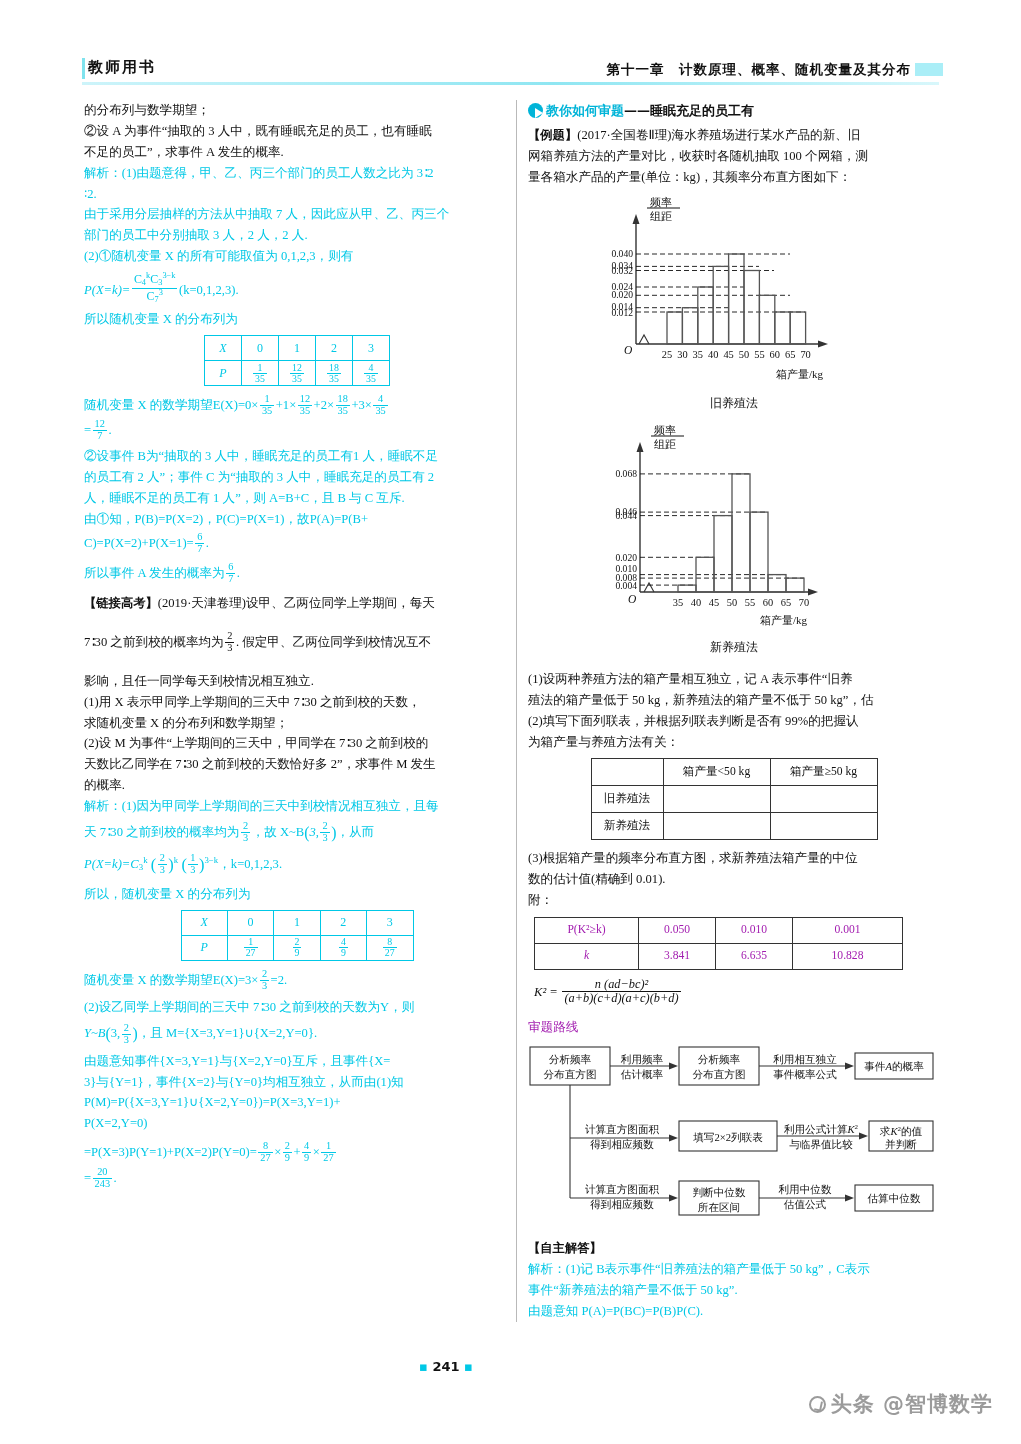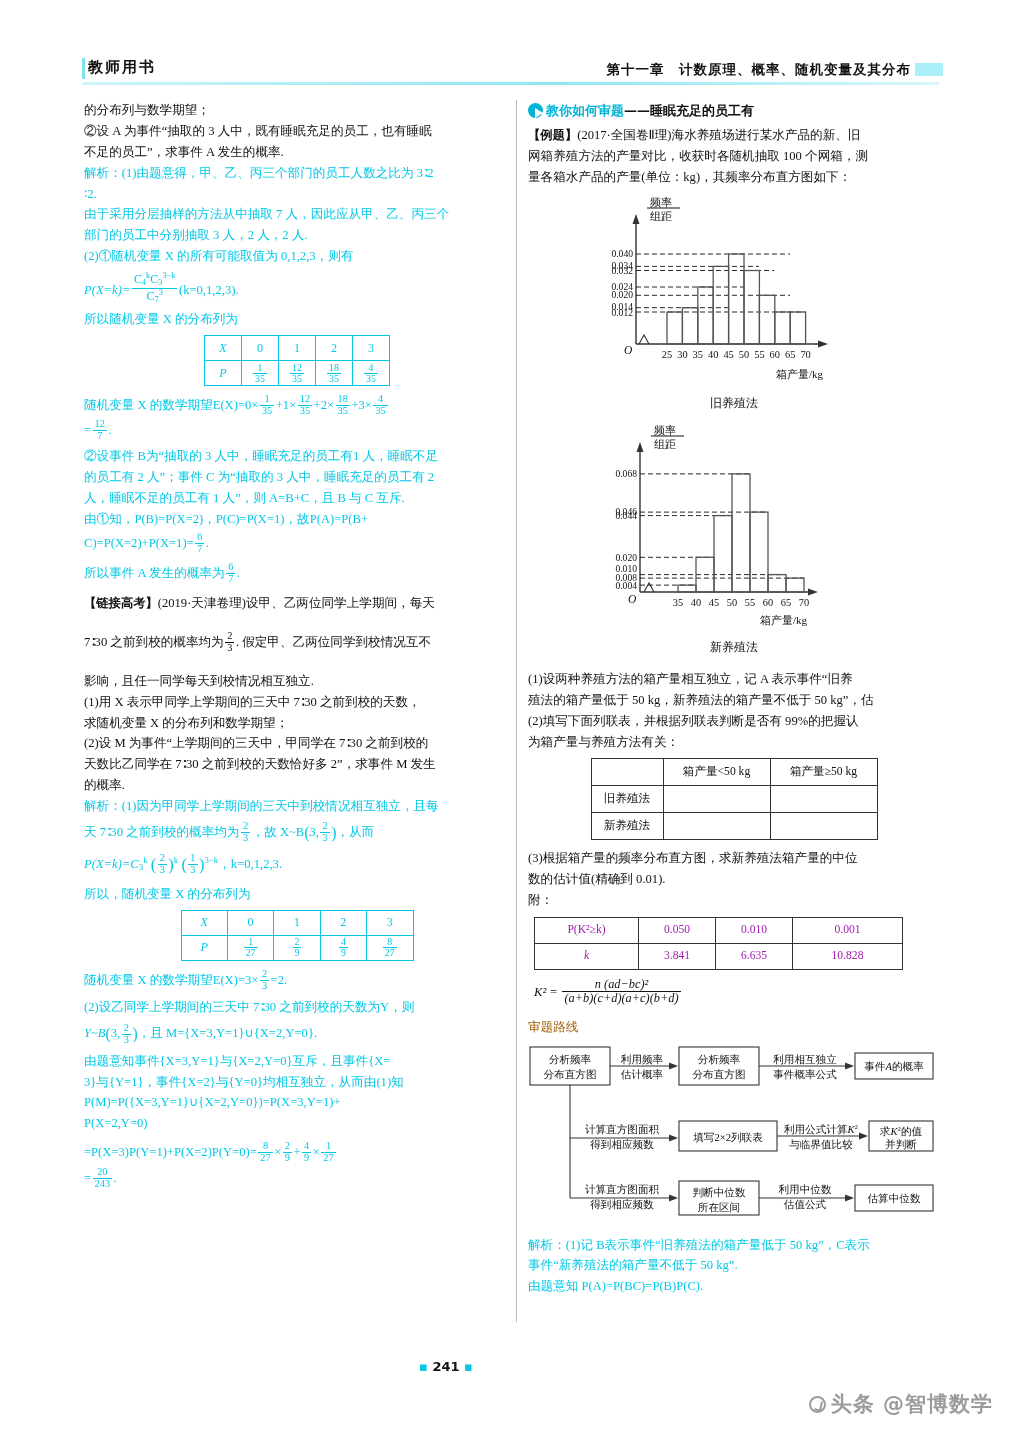--- a/index.html
+++ b/index.html
@@ -104,21 +104,21 @@
   .tri-wrap{
     display:inline-block; width:15px;height:15px;border-radius:50%;
     background:#00b4d8; vertical-align:-3px; margin-right:3px;
     text-align:center;
   }
   .sec-head .dark{ color:#111; }
   .bold-blk{ font-weight:bold; color:#111;
     font-family:Liberation Serif, serif; font-size:12.3px;}
   .route-title{
     font-family:"DejaVu Sans", sans-serif; font-size:12.6px;
-    color:#a16207; margin:12px 0 6px 0;
+    color:#a21caf; margin:12px 0 6px 0;
   }
   
   .chart-wrap{ position:relative; margin:4px 0 0 0; }
   .chart-caption{
     text-align:center; font-size:12px; color:#111;
     font-family:"DejaVu Sans", sans-serif; margin-top:1px;
   }
   svg text{ font-family:"Liberation Serif", serif; }
   
   .flow{ position:relative; margin-top:2px; }
@@ -526,20 +526,21 @@
         <text x="94" y="165">得到相应频数</text>
         <text x="191" y="153">判断中位数</text>
         <text x="191" y="168">所在区间</text>
         <text x="277" y="150">利用中位数</text>
         <text x="277" y="165">估值公式</text>
         <text x="366" y="159">估算中位数</text>
       </g>
     </svg>
   </div>
 
+  <p class="bold-blk" style="margin-top:4px;">【自主解答】</p>
   <p class="cy">解析：(1)记 B表示事件“旧养殖法的箱产量低于 50 kg”，C表示</p>
   <p class="cy">事件“新养殖法的箱产量不低于 50 kg”.</p>
   <p class="cy">由题意知 P(A)=P(BC)=P(B)P(C).</p>
 </div>
 
 <div class="footer">
   <span class="dot">▪</span>
   <span>241</span>
   <span class="dot">▪</span>
 </div>

